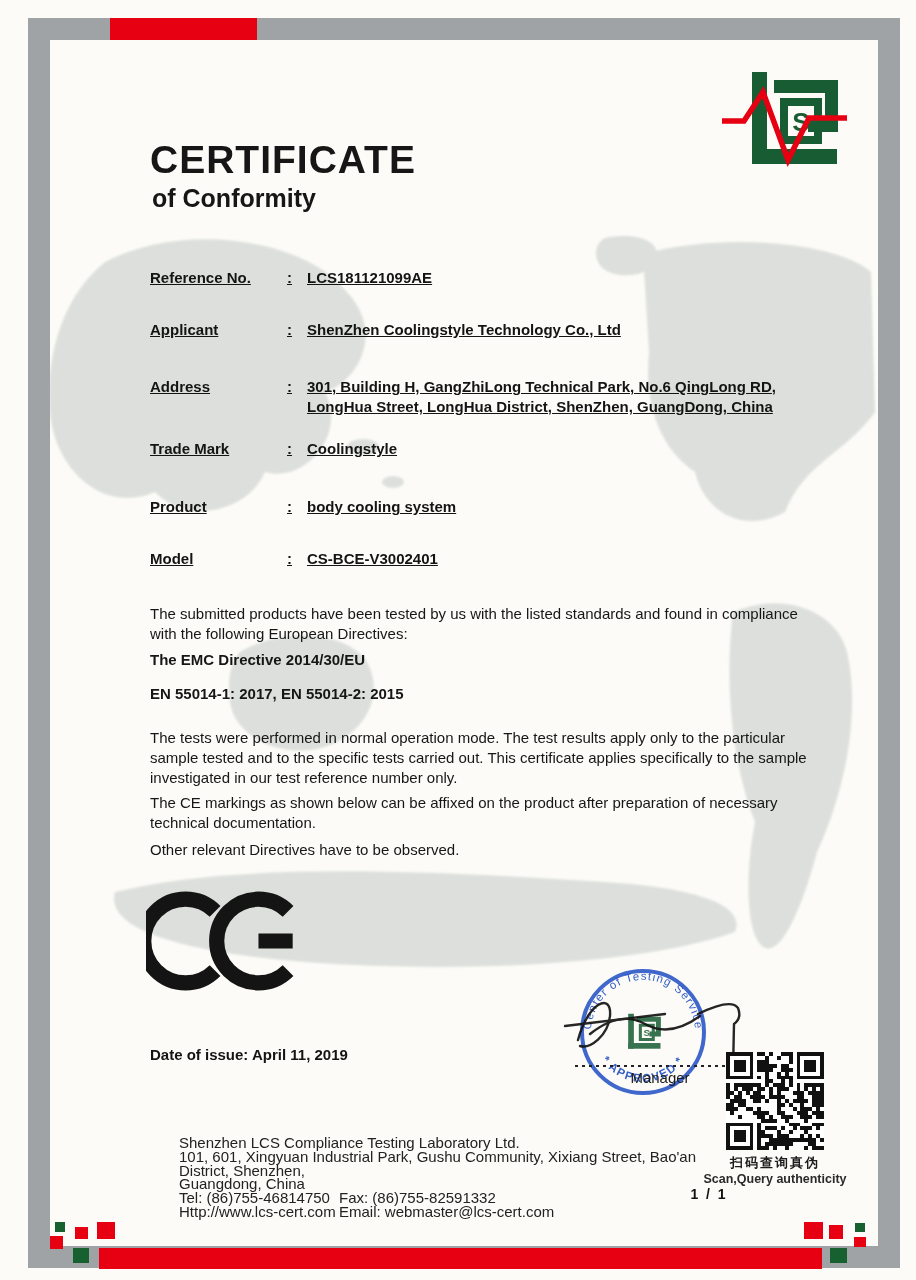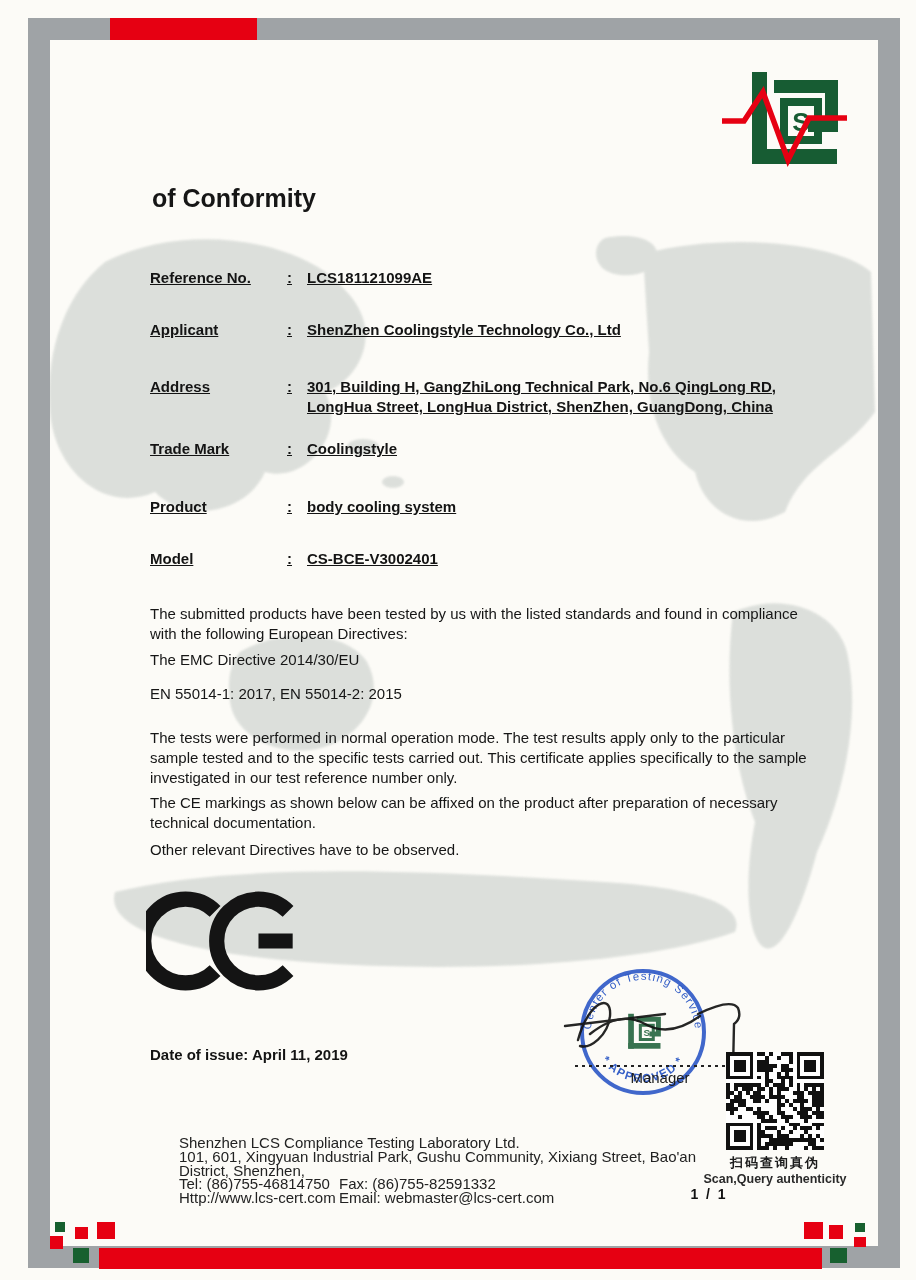--- a/index.html
+++ b/index.html
@@ -22,21 +22,21 @@
   .content{position:absolute;inset:0;z-index:3;}
   .title1{position:absolute;left:150px;top:138px;font-size:39px;font-weight:bold;letter-spacing:1px;color:#161616;}
   .title2{position:absolute;left:152px;top:184px;font-size:25px;font-weight:bold;color:#161616;}
   .fields{position:absolute;left:150px;top:260px;width:670px;}
   .frow{position:absolute;display:flex;font-size:15px;font-weight:bold;line-height:20px;color:#141414;text-decoration:underline;}
   .frow .lbl{width:137px;flex:none;}
   .frow .colon{width:20px;flex:none;}
   .frow .val{width:508px;}
   .paras{position:absolute;left:150px;top:600px;width:668px;font-size:15px;line-height:20px;color:#161616;}
   .p{position:absolute;left:0;width:668px;}
-  .bold{font-weight:normal;}
+  .bold{font-weight:bold;}
   .date-line{position:absolute;left:150px;top:1046px;font-size:15px;font-weight:bold;color:#141414;}
   
   .footer{position:absolute;left:179px;top:1136px;width:540px;font-size:15px;line-height:13.8px;color:#222;}
   .frow2{display:flex;}
   .frow2 .c1{width:160px;flex:none;}
   .pageno{position:absolute;left:668px;top:1186px;width:82px;text-align:center;
           font-size:14px;font-weight:bold;letter-spacing:2px;color:#111;}
   
   .qrblock{position:absolute;left:680px;top:1052px;width:190px;text-align:center;}
   .qrblock svg{display:block;margin:0 auto;}
@@ -86,20 +86,21 @@
       <g id="lcs-mark" fill="currentColor" style="color:#175c33">
         <rect x="36" y="2" width="15" height="92"></rect>
         <rect x="36" y="79" width="85" height="15"></rect>
         <path d="M58,10 H122 V62 H92 V49 H109 V23 H58 Z"></path>
         <path fill-rule="evenodd" d="M64,28 H106 V74 H64 Z M72,36 H98 V66 H72 Z"></path>
         <text x="85" y="61" text-anchor="middle" font-family="Liberation Sans, sans-serif" font-size="26" font-weight="bold">S</text>
       </g>
       <polyline points="6,51 28,51 47,22 72,90 93,48 131,48" fill="none" stroke="#e60012" stroke-width="5.5" stroke-linejoin="miter"></polyline>
     </svg>
 
+    <div class="title1">CERTIFICATE</div>
     <div class="title2">of Conformity</div>
 
     <div class="fields">
       <div class="frow" style="top:8px">
         <span class="lbl">Reference No.</span>
         <span class="colon">:</span>
         <span class="val">LCS181121099AE</span>
       </div>
       <div class="frow" style="top:60px">
         <span class="lbl">Applicant</span>
@@ -425,20 +426,21 @@
           <rect x="1" y="19" width="5" height="5" fill="#fff"></rect>
           <rect x="2" y="20" width="3" height="3" fill="#111"></rect>
         </svg>
       <div class="qr-zh">扫码查询真伪</div>
       <div class="qr-en">Scan,Query authenticity</div>
     </div>
 
     <div class="footer">
       <div>Shenzhen LCS Compliance Testing Laboratory Ltd.</div>
       <div>101, 601, Xingyuan Industrial Park, Gushu Community, Xixiang Street, Bao'an District, Shenzhen,</div>
+      <div>Guangdong, China</div>
       <div class="frow2">
         <span class="c1">Tel: (86)755-46814750</span>
         <span>Fax: (86)755-82591332</span>
       </div>
       <div class="frow2">
         <span class="c1">Http://www.lcs-cert.com</span>
         <span>Email: webmaster@lcs-cert.com</span>
       </div>
     </div>
     <div class="pageno">1 / 1</div>

